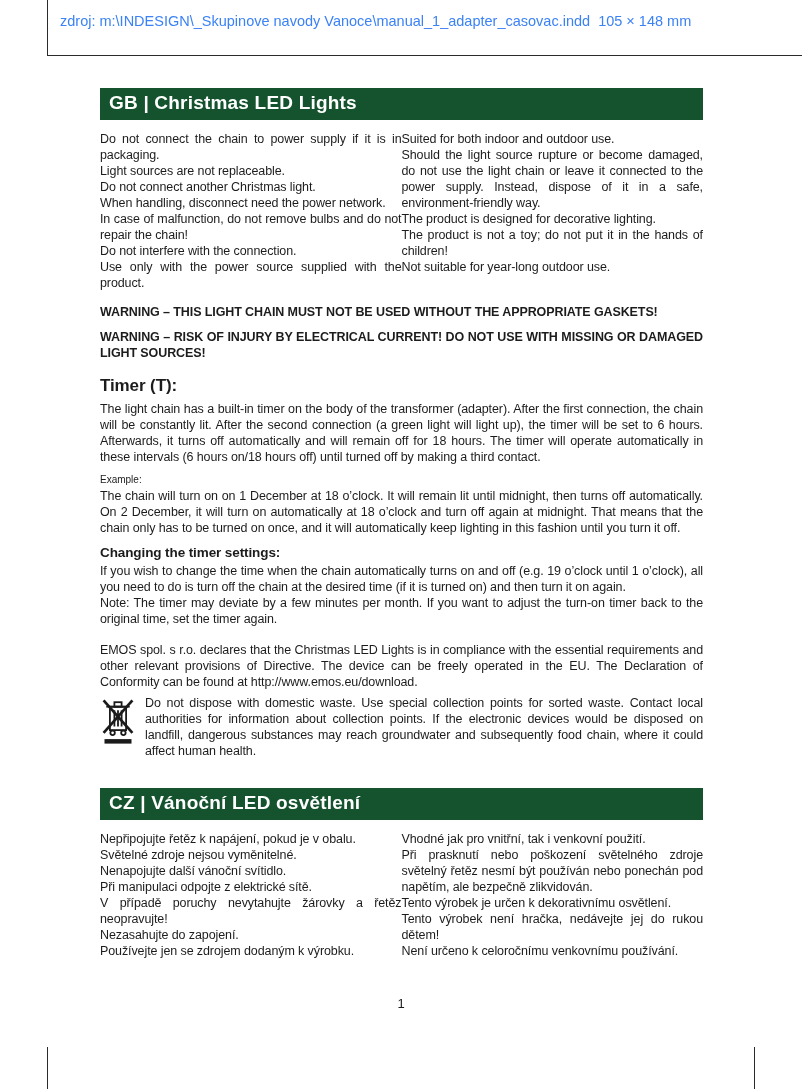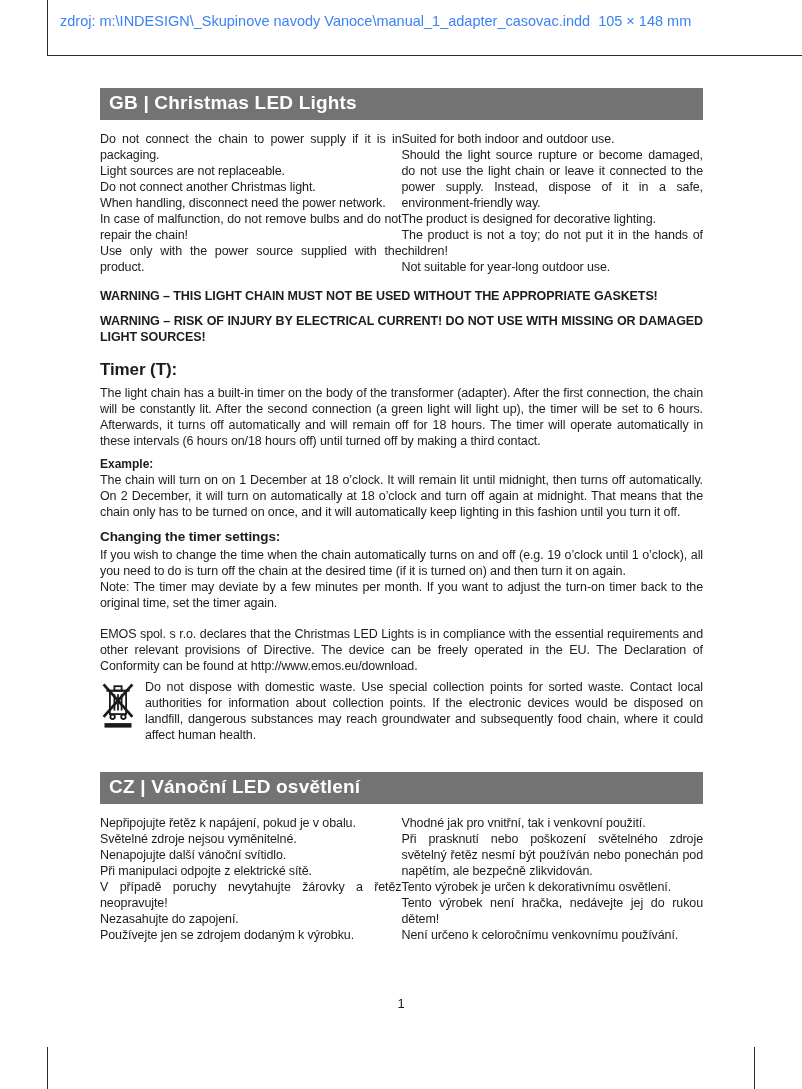--- a/index.html
+++ b/index.html
@@ -18,40 +18,40 @@
   #crop-br  { left: 754px; top: 1047px; width: 1px; height: 42px; }
 
   #src {
     position: absolute; left: 60px; top: 13px;
     font-size: 14.5px; color: #3b82f6; white-space: pre;
   }
 
   #content { position: absolute; left: 100px; top: 88px; width: 603px; }
 
   .banner {
-    background: #737373; color: #ffffff;
+    background: #14532d; color: #ffffff;
     font-weight: 700; font-size: 19px;
     padding: 4px 9px 6px; letter-spacing: 0.2px;
   }
   .cz-banner { margin-top: 29px; }
 
   .cols { display: flex; margin-top: 11px; }
   .col { flex: 1; min-width: 0; }
 
   p { margin: 0; }
   .jp {
     text-align: justify;
     font-size: 12.5px; line-height: 16px;
     letter-spacing: -0.1px;
   }
   .warn { font-weight: 700; margin-top: 9px; }
   .warn.first { margin-top: 13px; }
 
   .h-timer { font-size: 17px; font-weight: 700; margin: 15px 0 5px; letter-spacing: -0.1px; }
-  .label-bold { font-weight: 700; margin-top: 7px; font-size: 12px; line-height: 16px; }
+  .label-bold { font-weight: 400; margin-top: 7px; font-size: 10px; line-height: 16px; }
   .h-sub { font-size: 13.5px; font-weight: 700; margin: 9px 0 3px; letter-spacing: -0.1px; }
   .note { }
   .decl { margin-top: 15px; }
 
   .weee { margin-top: 5px; }
   .weee-icon { float: left; margin: 3px 9px 0 0; }
 
   #pagenum {
     position: absolute; left: 0; top: 996px; width: 802px;
     text-align: center; font-size: 13px;
@@ -70,20 +70,21 @@
     <span>GB | Christmas LED Lights</span>
   </div>
 
   <div class="cols">
     <div class="col">
       <p class="jp">Do not connect the chain to power supply if it is in packaging.</p>
       <p class="jp">Light sources are not replaceable.</p>
       <p class="jp">Do not connect another Christmas light.</p>
       <p class="jp">When handling, disconnect need the power network.</p>
       <p class="jp">In case of malfunction, do not remove bulbs and do not repair the chain!</p>
+      <p class="jp">Do not interfere with the connection.</p>
       <p class="jp">Use only with the power source supplied with the product.</p>
     </div>
     <div class="col">
       <p class="jp">Suited for both indoor and outdoor use.</p>
       <p class="jp">Should the light source rupture or become damaged, do not use the light chain or leave it connected to the power supply. Instead, dispose of it in a safe, environment-friendly way.</p>
       <p class="jp">The product is designed for decorative lighting.</p>
       <p class="jp">The product is not a toy; do not put it in the hands of children!</p>
       <p class="jp">Not suitable for year-long outdoor use.</p>
     </div>
   </div>

